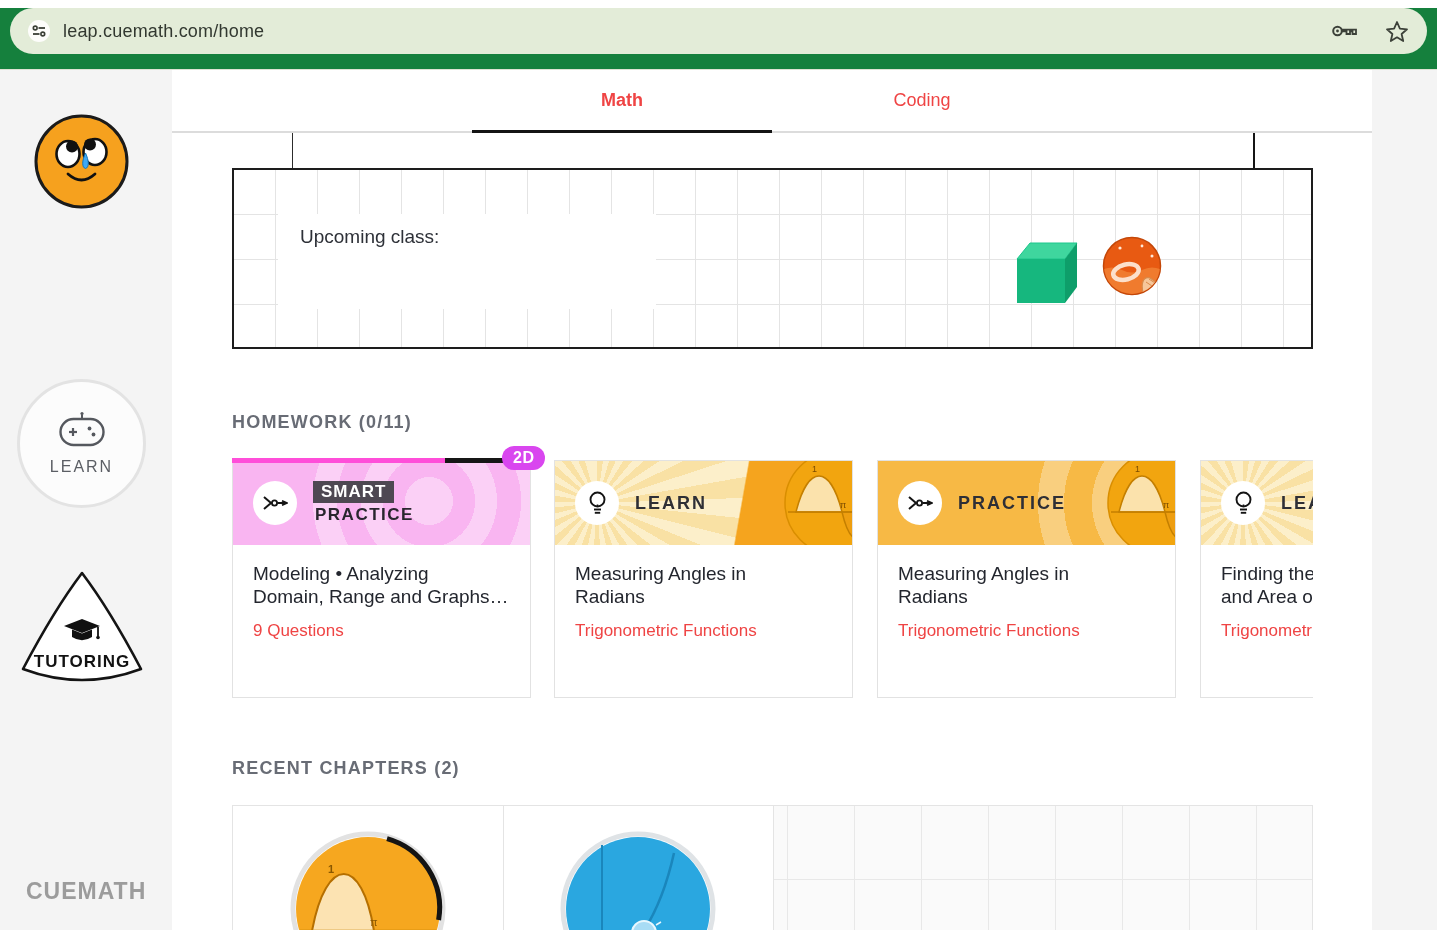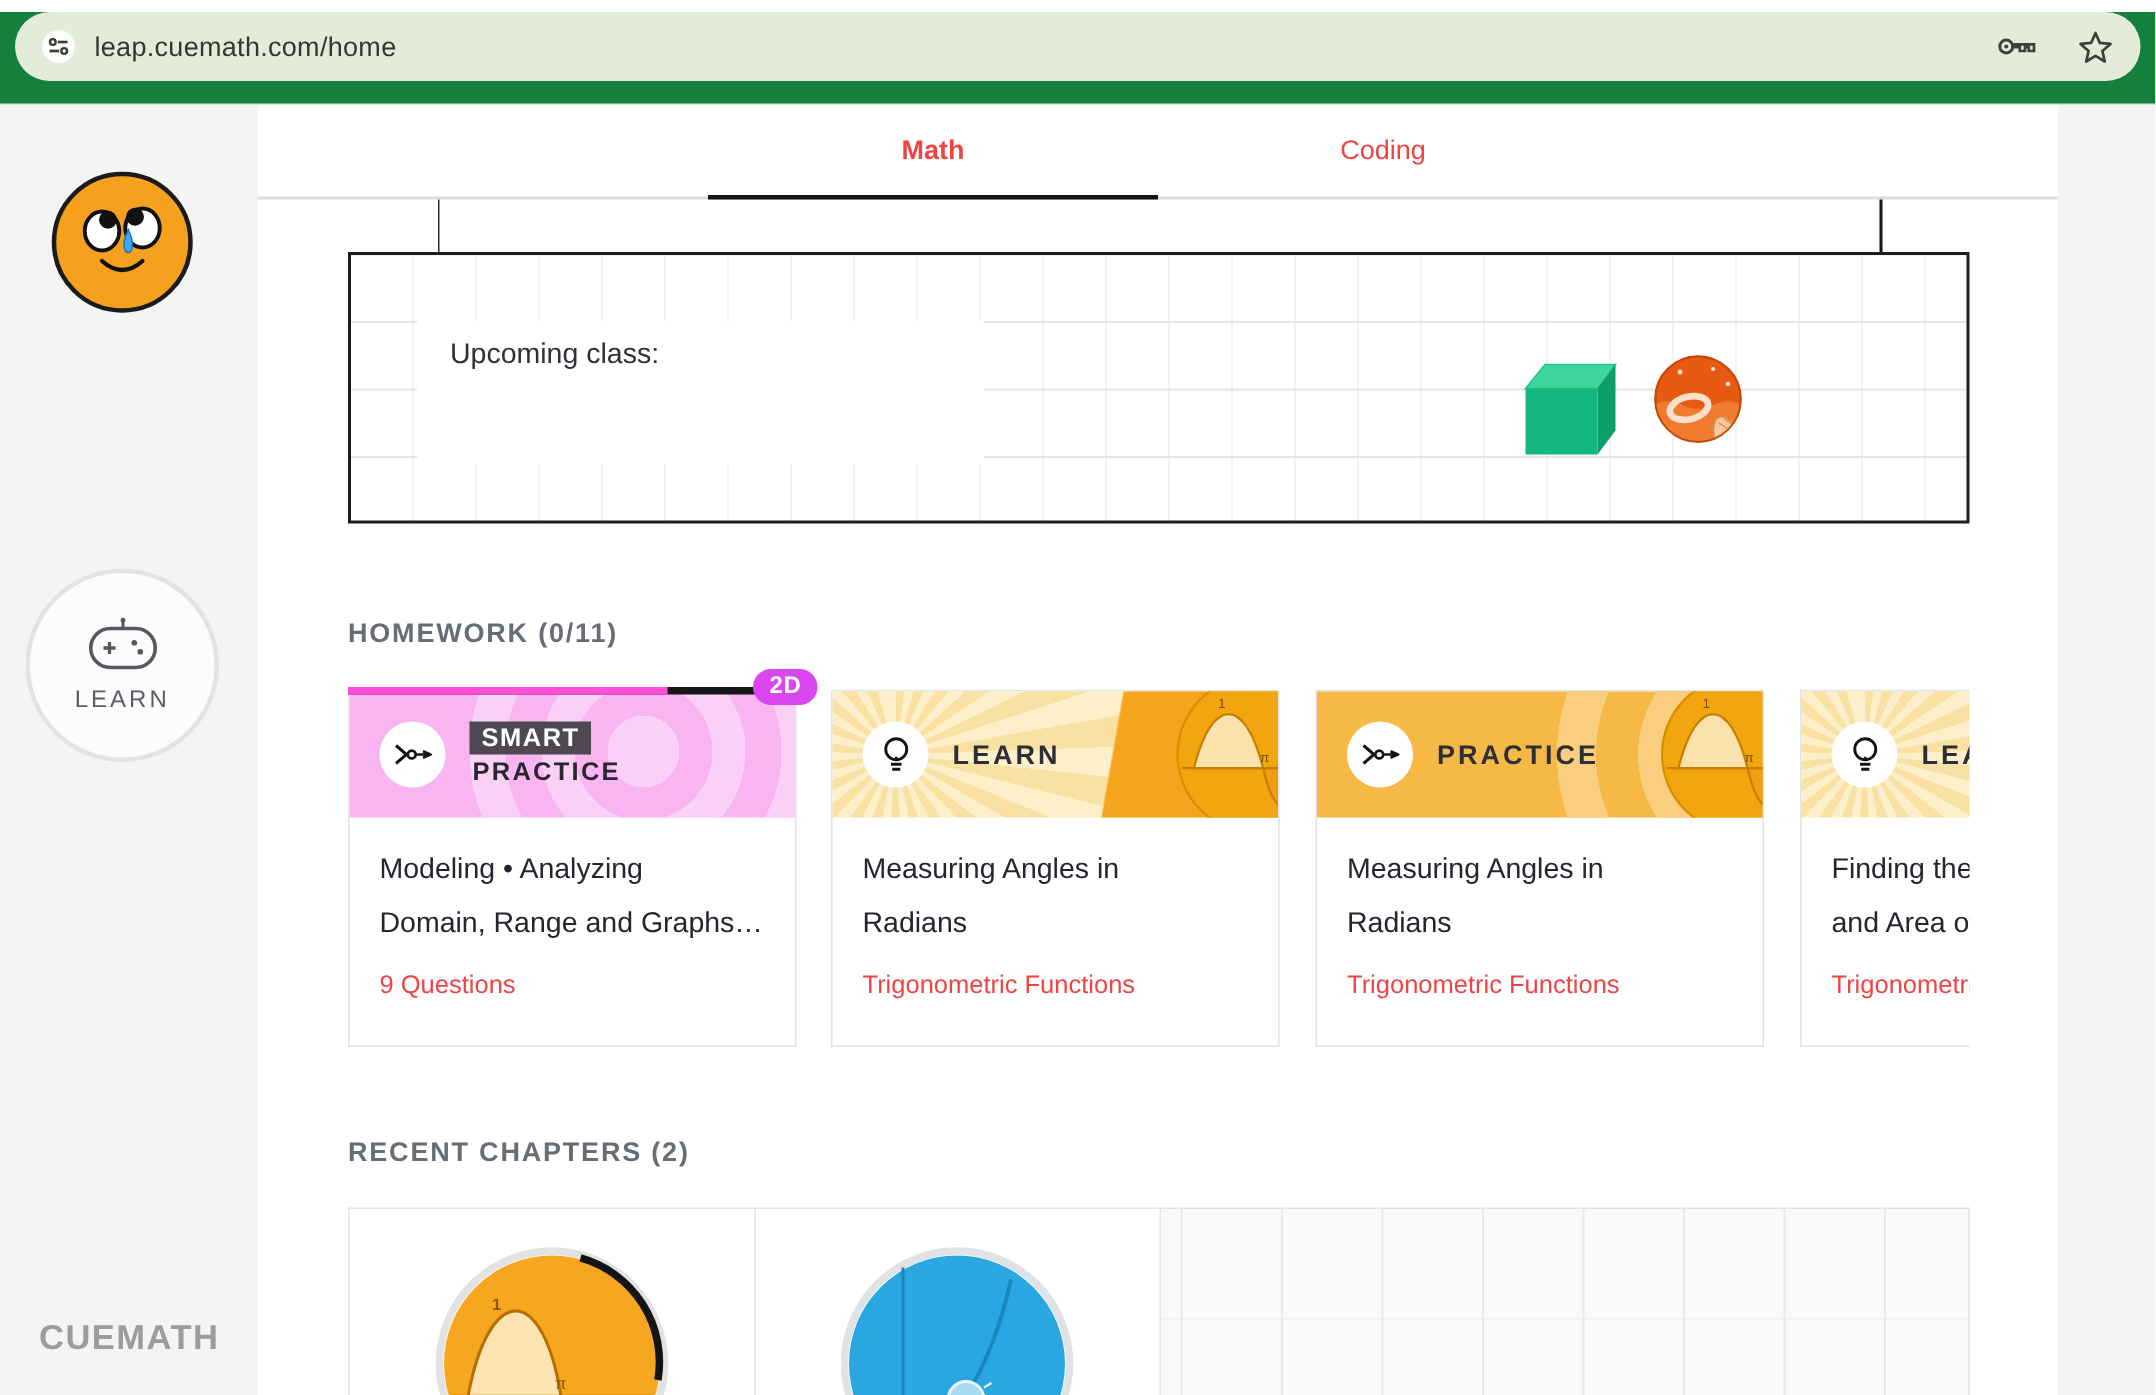--- a/index.html
+++ b/index.html
@@ -65,21 +65,21 @@
   .hdr-learn { background: linear-gradient(100deg, rgba(245,164,30,0) 62%, #F5A41E 62.5%), repeating-conic-gradient(from -8deg at 42px 42px, #FCEFCA 0 8deg, #F9E1A4 8deg 16deg); }
   .hdr-practice { background: radial-gradient(circle at 290px 42px, rgba(249,207,127,0) 0 50px, #F9CF7F 50px 76px, rgba(249,207,127,0) 76px 104px, #F9CF7F 104px 130px, rgba(249,207,127,0) 130px), #F7B945; }
   .tag-row { position:absolute; left:20px; top:50%; transform:translateY(-50%); display:flex; align-items:center; gap:16px; }
   .icon-circle { width:44px; height:44px; border-radius:50%; background:#fff; flex:none; display:flex; align-items:center; justify-content:center; }
   .tag { font-size:18px; font-weight:bold; letter-spacing:2px; color:#2e2f36; }
   .sp-tags { display:flex; flex-direction:column; gap:2px; font-size:17px; font-weight:bold; letter-spacing:1px; }
   .sp-top { background:#4e4852; color:#fff; padding:1px 8px; width:max-content; }
   .sp-bottom { color:#29262e; padding-left:2px; letter-spacing:1.5px; }
   .sine { position:absolute; left:229px; top:-11px; }
   .card-body { padding:17px 20px; }
-  .card-title { font-size:19px; line-height:36px; color:#23262e; white-space:pre-line; }
+  .card-title { font-size:19px; line-height:23px; color:#23262e; white-space:pre-line; }
   .card-sub { margin-top:13px; font-size:17px; color:#ef4444; }
   .progress { position:absolute; left:0; top:12px; width:284px; height:5px; background:#161616; z-index:2; }
   .progress-fill { position:absolute; left:0; top:0; height:100%; width:213px; background:#FF4ED9; }
   .due-badge { position:absolute; left:270px; top:0; z-index:3; background:#d946ef; color:#fff; font-size:16px; font-weight:bold; border-radius:15px; padding:3px 11px; letter-spacing:.5px; }
 
   
   .recent { position:absolute; left:60px; top:735px; width:1081px; height:200px; background:#fff; border:1px solid #e4e4e4; border-bottom:none; }
   .recent .divider { position:absolute; top:0; bottom:0; width:1px; background:#e4e4e4; }
   .d1 { left:270px; } .d2 { left:540px; }
   .grid-area { position:absolute; left:541px; right:0; top:0; bottom:0; background-color:#fafafa;
@@ -136,20 +136,34 @@
         <circle cx="25" cy="2.5" r="1.6" fill="#55585e"></circle>
         <rect x="3.5" y="8" width="43" height="26" rx="13" fill="none" stroke="#55585e" stroke-width="2.4"></rect>
         <line x1="12" y1="21" x2="20" y2="21" stroke="#55585e" stroke-width="2.2"></line>
         <line x1="16" y1="17" x2="16" y2="25" stroke="#55585e" stroke-width="2.2"></line>
         <circle cx="32.5" cy="17.5" r="1.9" fill="#55585e"></circle>
         <circle cx="36.5" cy="23.5" r="1.9" fill="#55585e"></circle>
       </svg>
       <span class="lbl">LEARN</span>
     </div>
 
+    <div class="tutoring-btn">
+      <svg width="136" height="140" viewBox="0 0 136 140" style="position:absolute;inset:0">
+        <path d="M68 5 Q96 42 127 101 Q68 123 9 101 Q40 42 68 5 Z" fill="#fff" stroke="#141414" stroke-width="2.6" stroke-linejoin="round"></path>
+      </svg>
+      <div class="inner">
+        <svg width="40" height="26" viewBox="0 0 40 26">
+          <path d="M20 1 L38 8 L20 15 L2 8 Z" fill="#111"></path>
+          <path d="M10 11.5 V19 Q20 25.5 30 19 V11.5 L20 15.5 Z" fill="#111"></path>
+          <line x1="36" y1="9" x2="36" y2="18" stroke="#111" stroke-width="1.8"></line>
+          <circle cx="36" cy="19.5" r="1.8" fill="#111"></circle>
+        </svg>
+        <span class="lbl">TUTORING</span>
+      </div>
+    </div>
 
     <div class="cue-logo">CUEMATH</div>
   </div>
 
   <div class="content">
 
     <div class="tabbar">
       <div class="tab tab-math">Math</div>
       <div class="tab tab-coding">Coding</div>
     </div>

